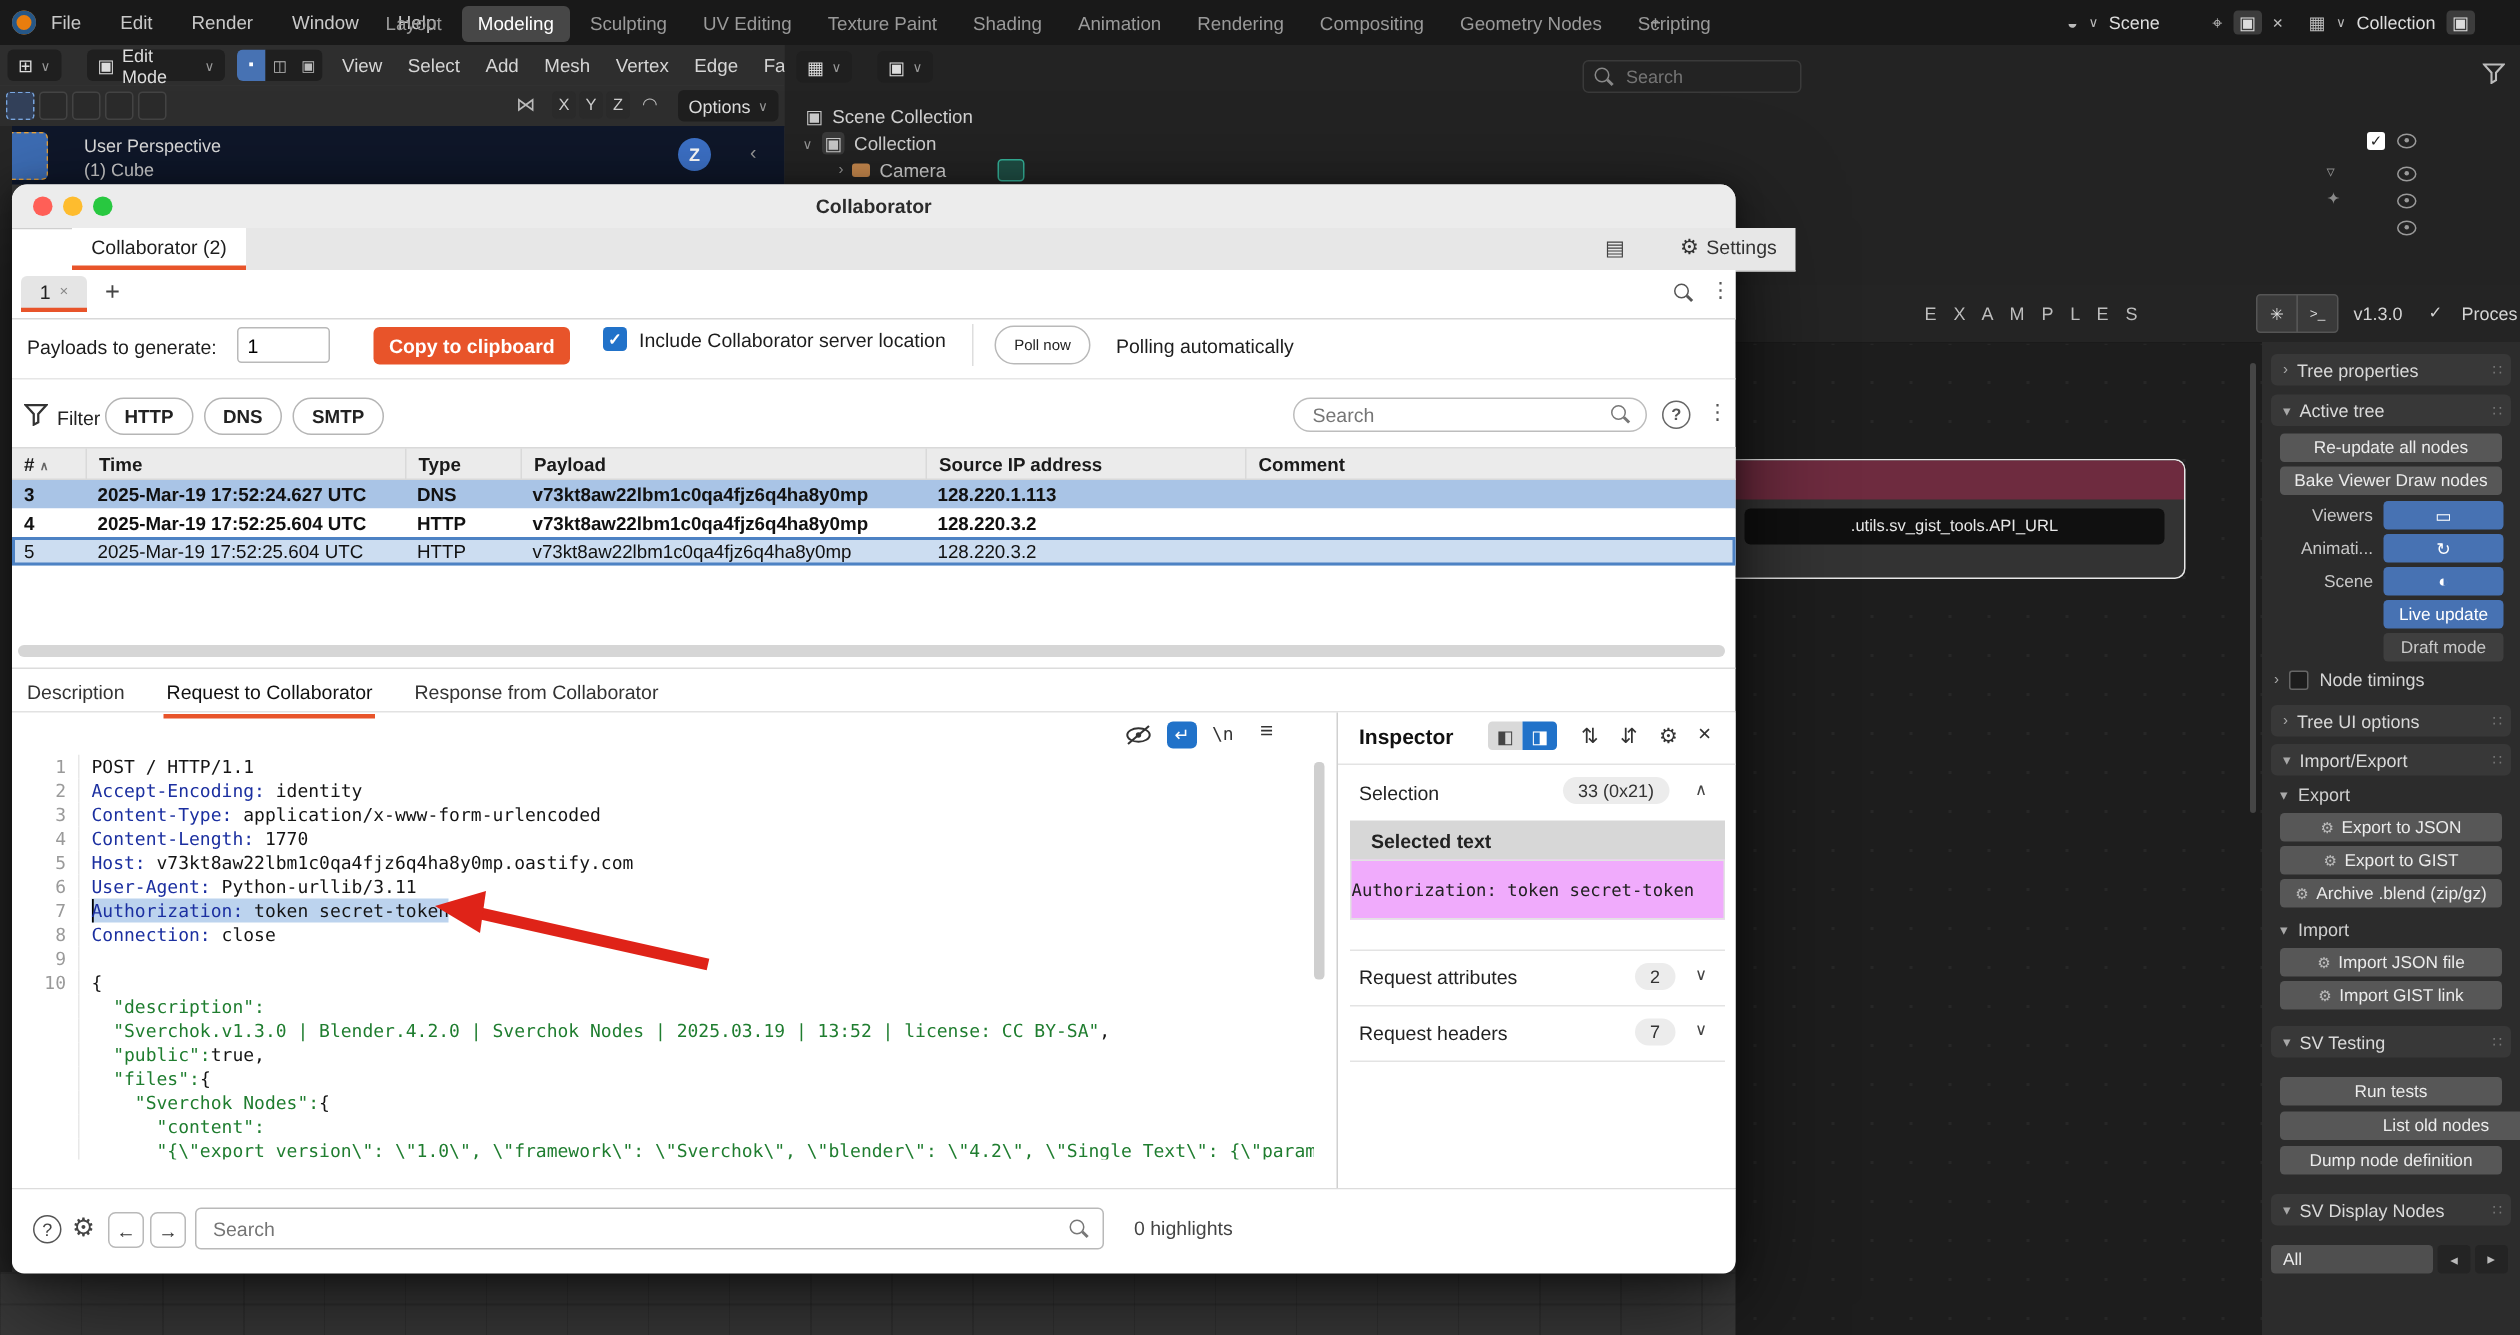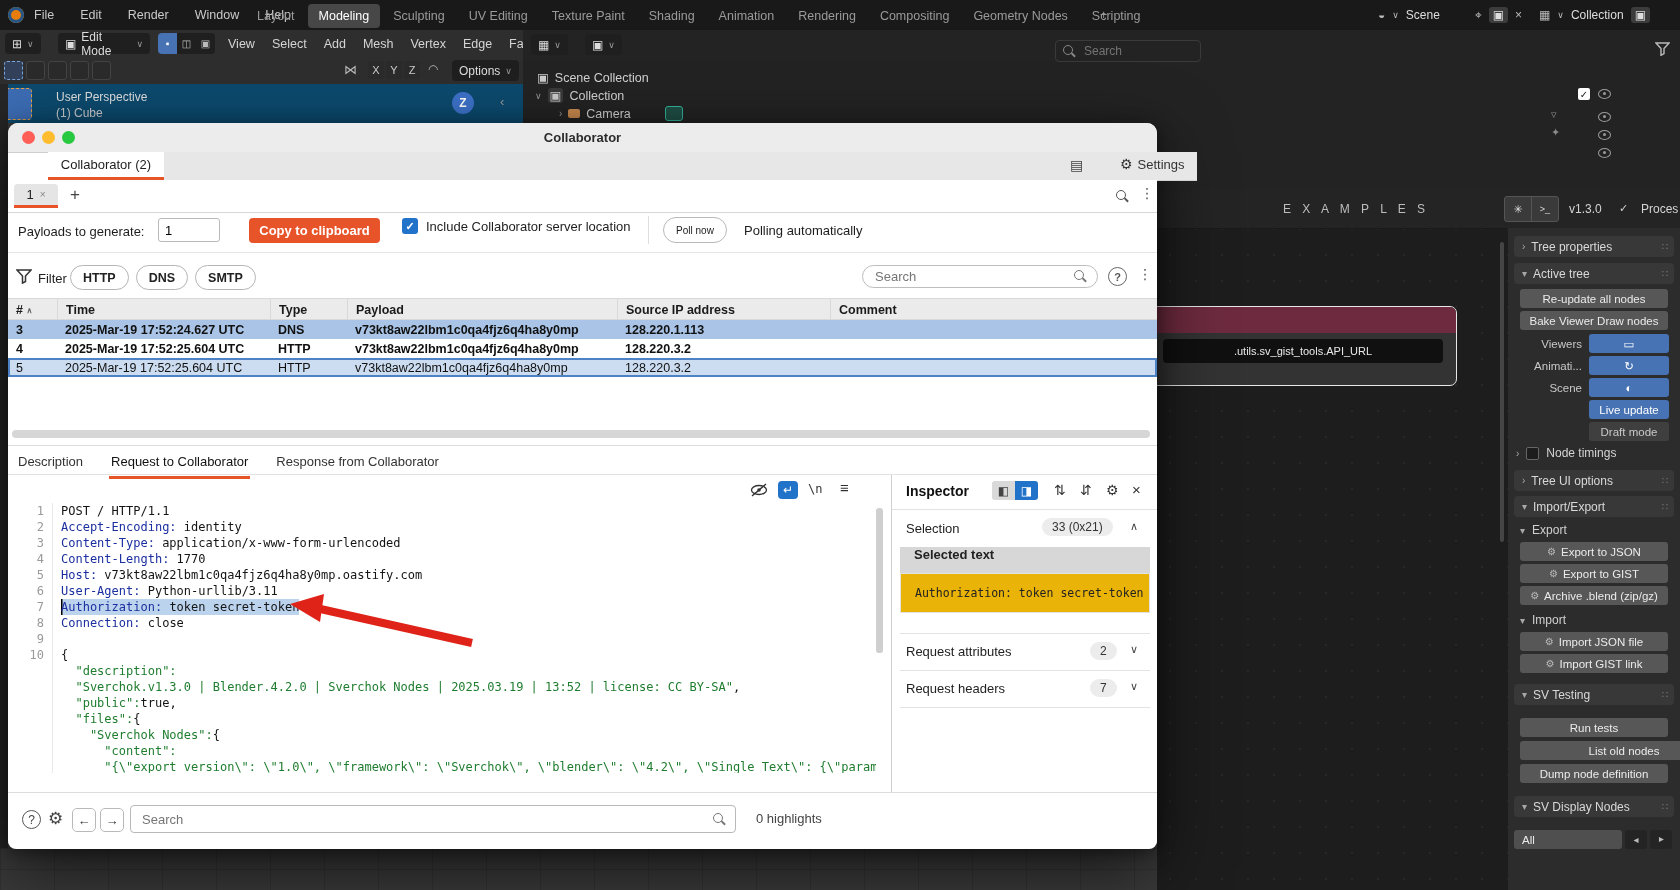--- a/index.html
+++ b/index.html
@@ -151,21 +151,21 @@
         <span class="axisbox">Y</span>
         <span class="axisbox">Z</span>
       </div>
     <span class="abs" style="left:428px;top:5px;color:#bbb;font-size:12px;">◠</span>
     <div class="abs widget" style="left:452px;top:3px;">
         <span>Options</span>
         <span style="font-size:9px;color:#999;">∨</span>
       </div>
   </div>
 
-  <div class="abs" style="left:0;top:84px;width:523px;height:39px;background:#0c4a6e;">
+  <div class="abs" style="left:0;top:84px;width:523px;height:39px;background:#0f172a;">
     <span class="abs" style="left:56px;top:6px;color:#dedede;font-size:12px;">User Perspective</span>
     <span class="abs" style="left:56px;top:22px;color:#cfcfcf;font-size:12px;">(1) Cube</span>
     <div class="abs" style="left:2px;top:4px;width:28px;height:30px;background:#3d6db5;border-radius:4px;border:1px dashed #e8a33c;"></div>
     <div class="abs" style="left:452px;top:8px;width:22px;height:22px;border-radius:50%;background:#3d72c9;color:#fff;font-size:12px;font-weight:bold;display:flex;align-items:center;justify-content:center;">
         <span>Z</span>
       </div>
     <span class="abs" style="left:500px;top:10px;color:#999;font-size:13px;">‹</span>
   </div>
   <div class="abs" style="left:0;top:84px;width:8px;height:806px;background:#262626;"></div>
   <div class="abs" style="left:0;top:848px;width:1157px;height:42px;background:#3a3a3a;background-image:repeating-linear-gradient(90deg,rgba(0,0,0,.13) 0 1px,transparent 1px 54px),linear-gradient(rgba(0,0,0,.12) 1px,transparent 1px);background-size:100% 100%,100% 21px;"></div>
@@ -585,24 +585,24 @@
       <span class="abs" style="left:240px;top:6px;font-size:15px;color:#333;">×</span>
 
       <div class="abs" style="left:0;top:34px;width:265px;height:1px;background:#e3e3e3;"></div>
 
       <div class="abs" style="left:0;top:40px;width:265px;height:28px;">
         <span class="abs" style="left:14px;top:6px;font-size:13px;color:#222;">Selection</span>
         <span class="abs insp-badge" style="left:150px;top:3px;">33 (0x21)</span>
         <span class="abs" style="left:238px;top:5px;color:#444;font-size:11px;">∧</span>
       </div>
 
-      <div class="abs" style="left:8px;top:72px;width:250px;height:26px;background:#d7d7d7;display:flex;padding-left:14px;box-sizing:border-box;font-size:13px;font-weight:bold;color:#222;">
+      <div class="abs" style="left:8px;top:72px;width:250px;height:26px;background:#d7d7d7;display:flex;align-items:center;padding-left:14px;box-sizing:border-box;font-size:13px;font-weight:bold;color:#222;">
           <span>Selected text</span>
         </div>
-      <div class="abs" style="left:8px;top:98px;width:250px;height:40px;background:#eab308;border:1px solid #e2e2e2;box-sizing:border-box;display:flex;align-items:center;padding-left:14px;font-family:'DejaVu Sans Mono',monospace;font-size:11.5px;color:#222;white-space:nowrap;overflow:hidden;">
+      <div class="abs" style="left:8px;top:98px;width:250px;height:40px;background:#f0abfc;border:1px solid #e2e2e2;box-sizing:border-box;display:flex;align-items:center;padding-left:0;font-family:'DejaVu Sans Mono',monospace;font-size:11.5px;color:#222;white-space:nowrap;overflow:hidden;">
           <span>Authorization: token secret-token</span>
         </div>
 
       <div class="abs" style="left:8px;top:158px;width:250px;height:1px;background:#e3e3e3;"></div>
       <div class="abs" style="left:0;top:159px;width:265px;height:36px;">
         <span class="abs" style="left:14px;top:10px;font-size:13px;color:#222;">Request attributes</span>
         <span class="abs insp-badge" style="left:198px;top:8px;">2</span>
         <span class="abs" style="left:238px;top:9px;color:#444;font-size:11px;">∨</span>
       </div>
       <div class="abs" style="left:8px;top:195px;width:250px;height:1px;background:#e3e3e3;"></div>

